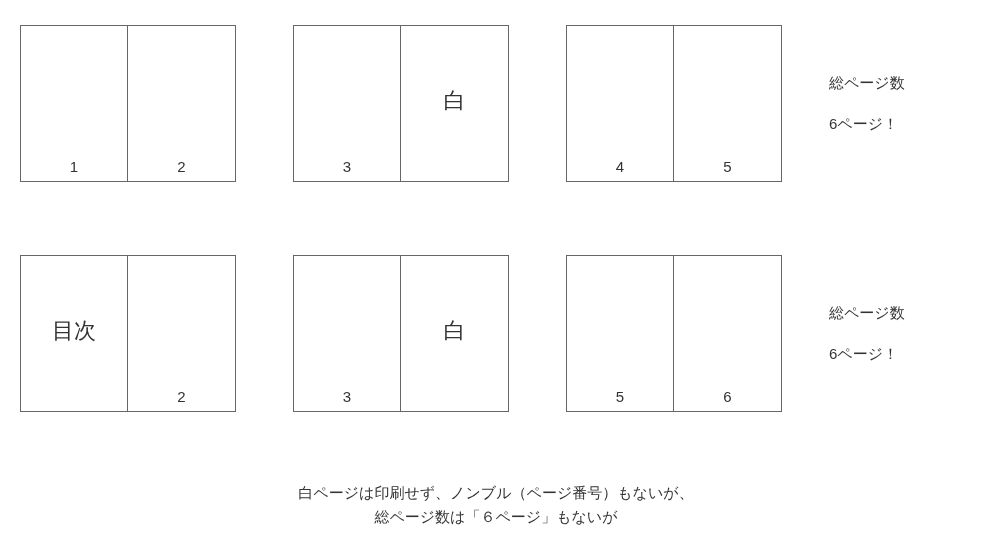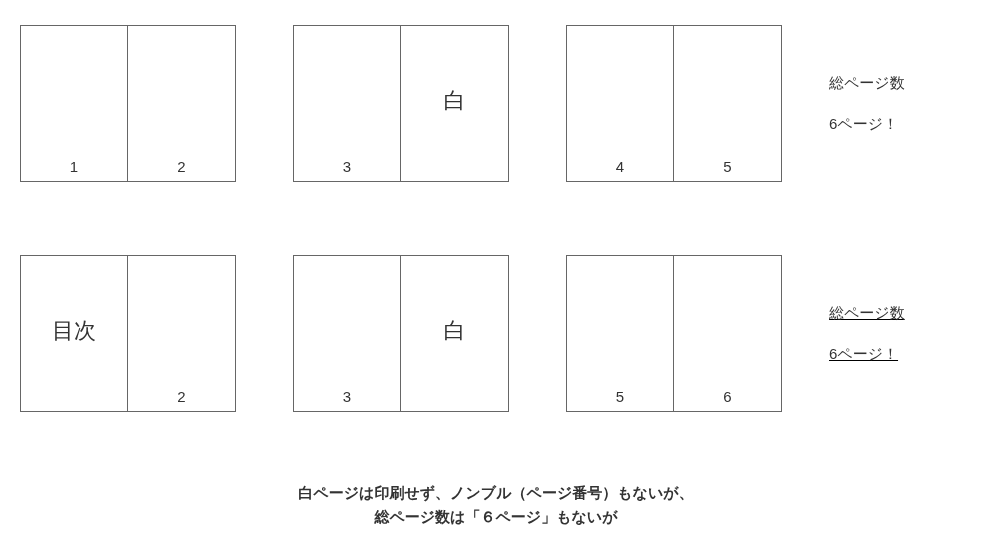--- a/index.html
+++ b/index.html
@@ -10,21 +10,21 @@
       background: #fff;
       position: relative;
     }
     .row {
       display: flex;
       align-items: center;
       position: absolute;
       left: 20px;
     }
     .row1 { top: 25px; }
-    .row2 { top: 255px; text-decoration: underline; }
+    .row2 { top: 255px; }
     .spread {
       display: flex;
       border: 1px solid #666;
       margin-right: 57px;
     }
     .page {
       width: 107px;
       height: 155px;
       position: relative;
       border-right: 1px solid #666;
@@ -57,21 +57,20 @@
     }
     .bottom-caption {
       position: absolute;
       left: 0;
       right: 0;
       bottom: 25px;
       text-align: center;
       font-size: 15px;
       color: #333;
       line-height: 1.6;
-      font-weight: bold;
     }
   </style>
 </head>
 <body>
 
 <div class="row row1">
   <div class="spread">
     <div class="page">
       <span class="page-center-text"></span>
       <span class="page-num">1</span>

